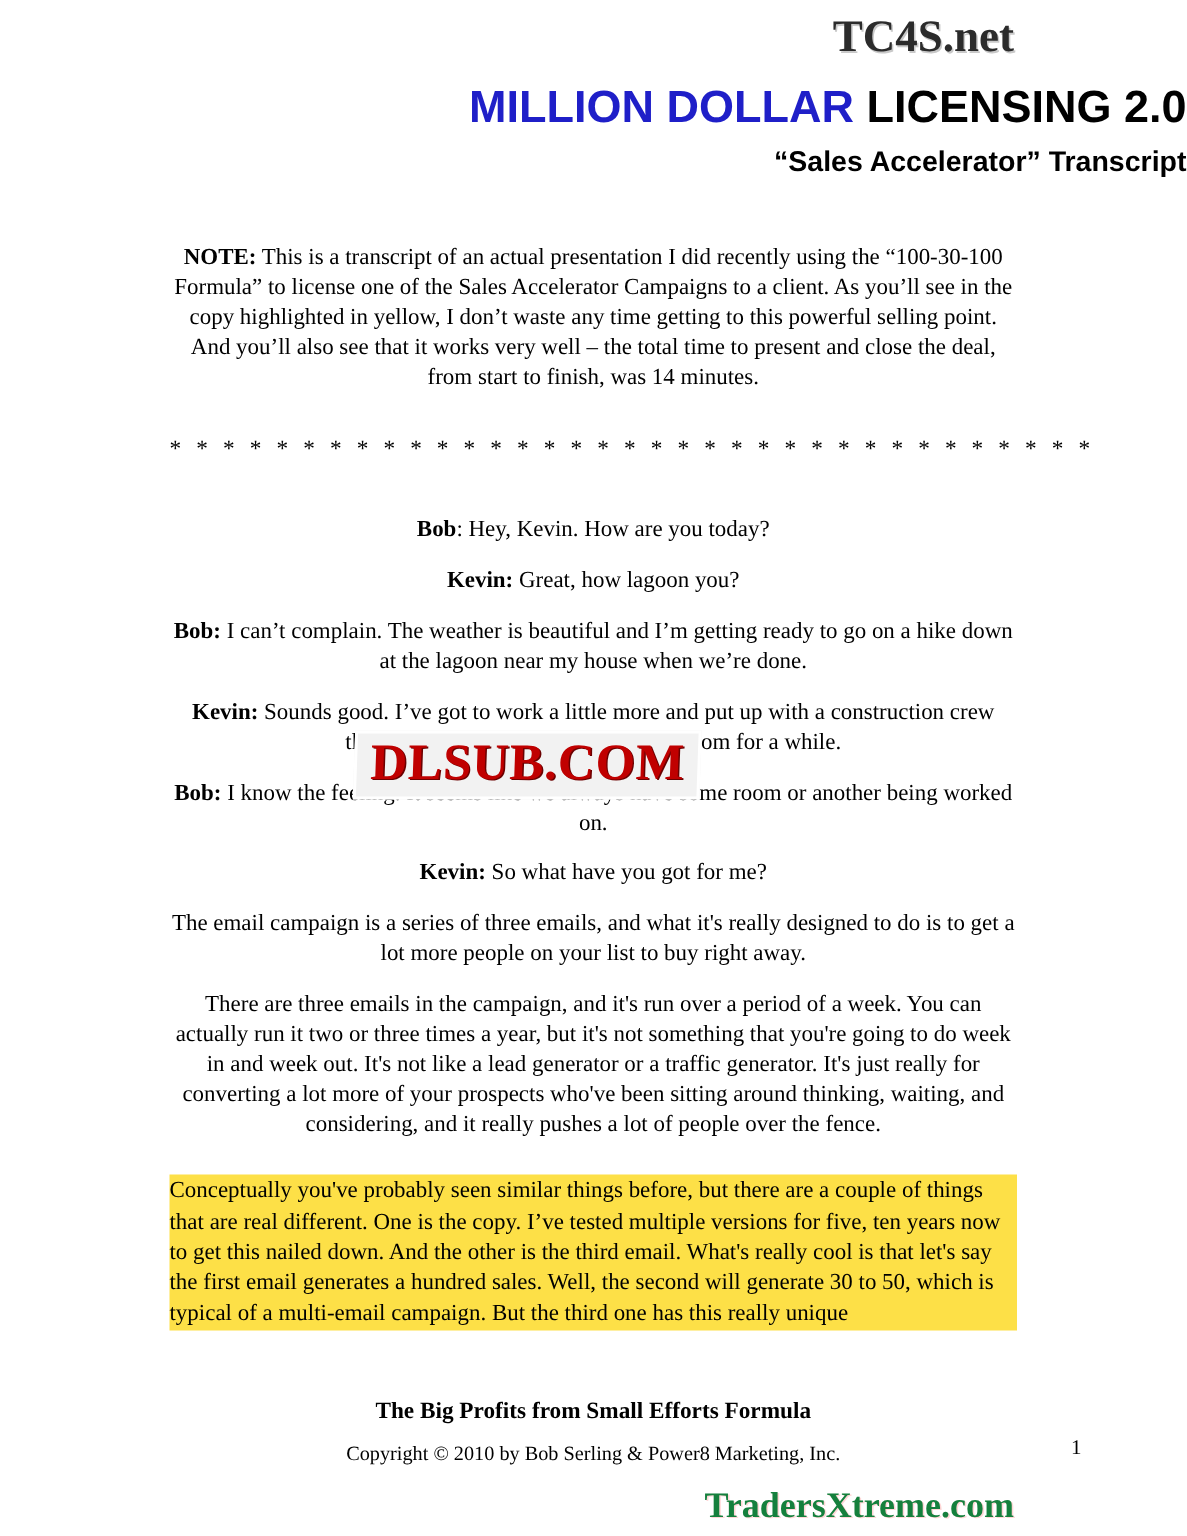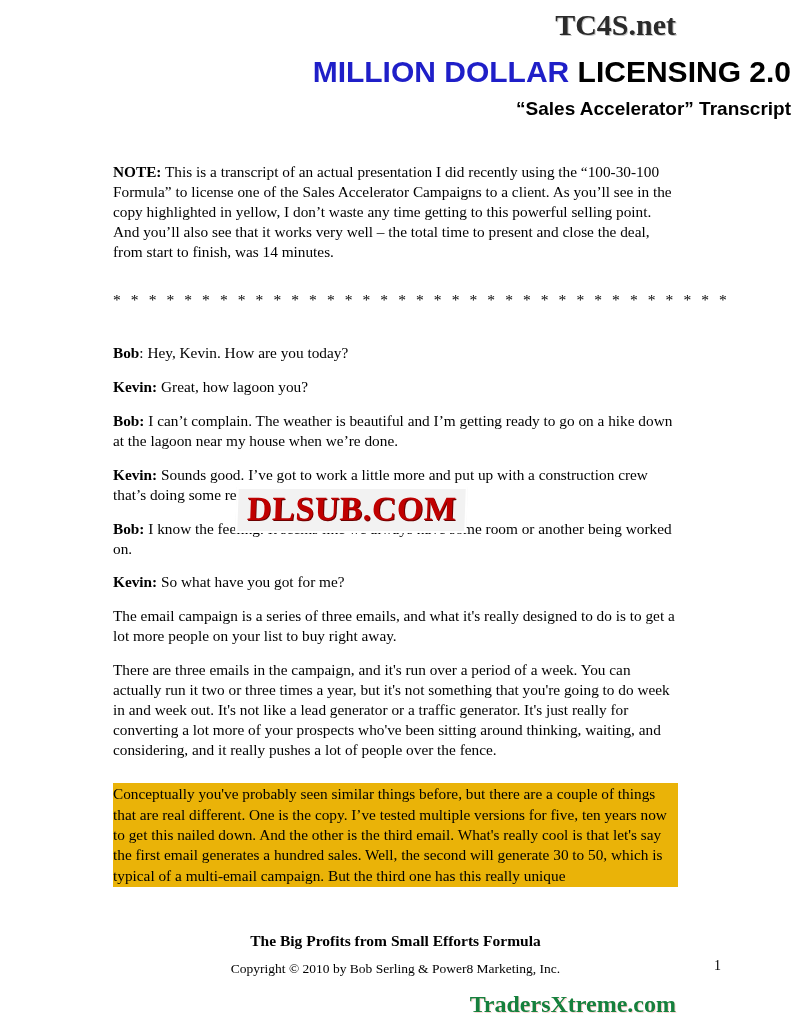--- a/index.html
+++ b/index.html
@@ -68,39 +68,39 @@
   .body-col {
     position: absolute;
     left: 113px;
     top: 162px;
     width: 565px;
   }
   p.note, p.line, p.para {
     margin: 0 0 14px 0;
     font-size: 15.3px;
     line-height: 1.30;
-    text-align: left;
+    text-align: center;
   }
   p.note {
     margin-bottom: 30px;
   }
   .b { font-weight: bold; }
 
   .stars {
     text-align: center;
     font-size: 15.5px;
     letter-spacing: 3.1px;
     margin: 6px 0 34px 0;
     white-space: nowrap;
   }
 
   .dialog { margin-bottom: 15px; }
 
   .highlight {
-    background: #eab308;
+    background: #fde047;
     display: block;
     padding: 1px 0 1px 0;
   }
   p.hl {
     margin: 24px 0 0 0;
     font-size: 15.3px;
     line-height: 1.33;
   }
 
   

